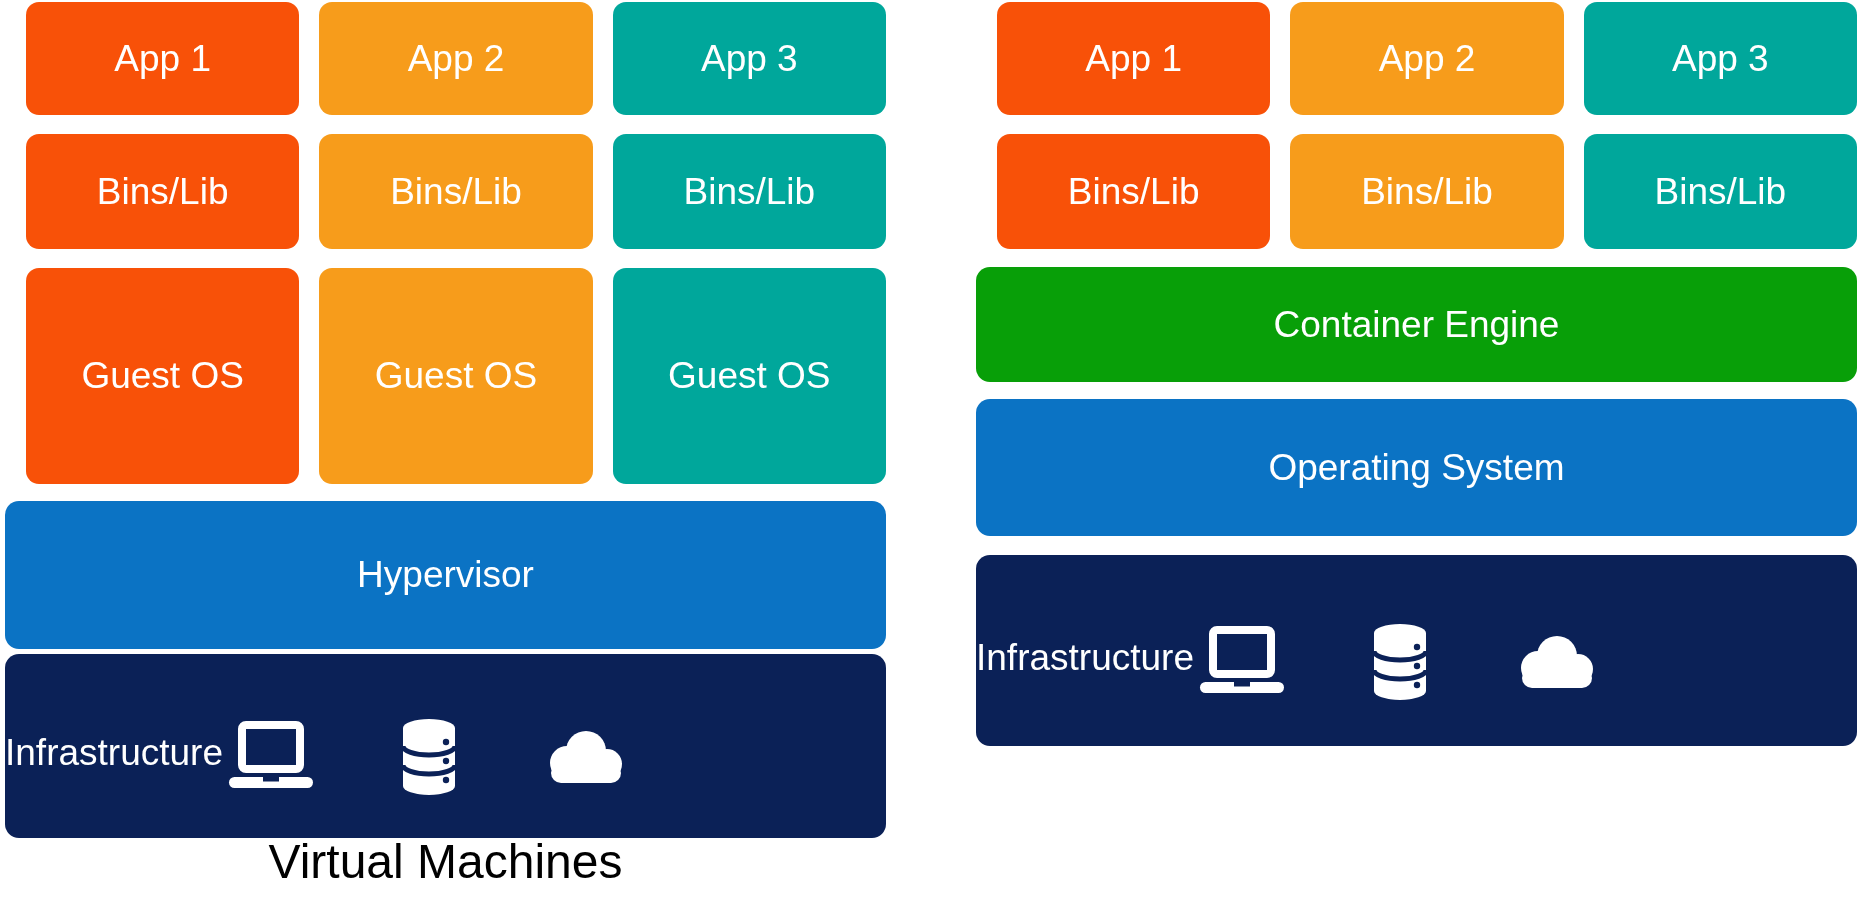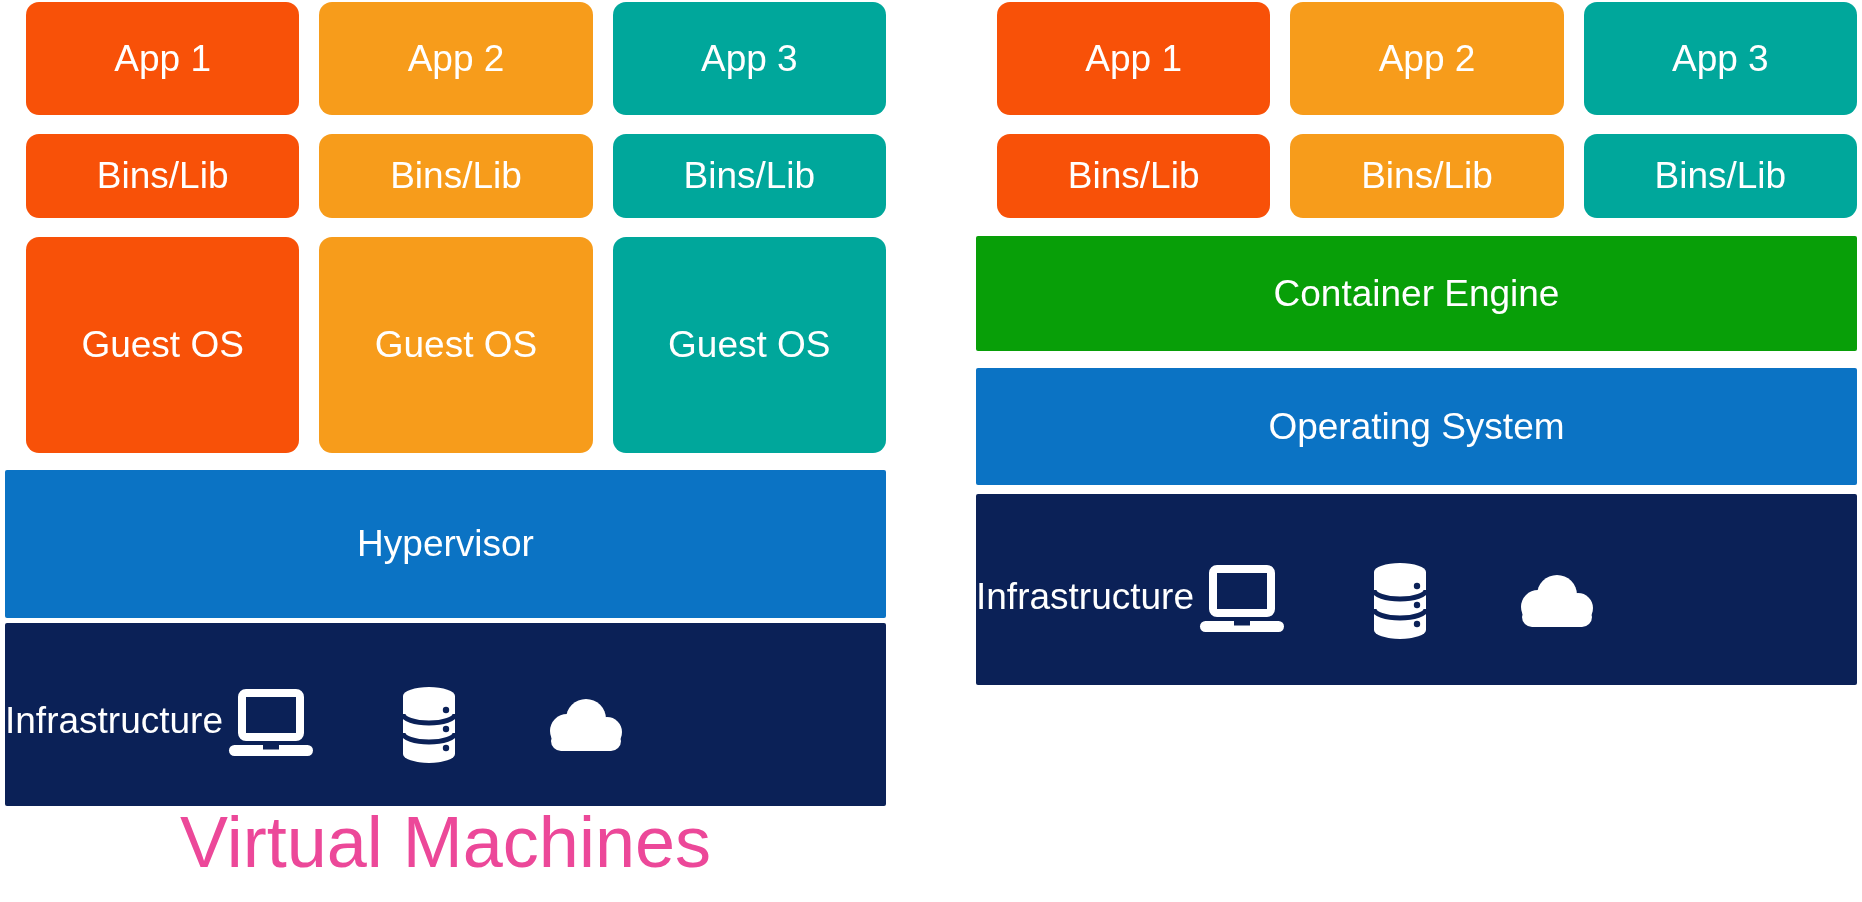--- a/index.html
+++ b/index.html
@@ -25,60 +25,60 @@
 
   .row3 { display: flex; gap: 20px; padding-left: 21px; }
   .cell {
     flex: 1;
     border-radius: 13px;
     display: flex; align-items: center; justify-content: center;
     color: #fff;
     font-size: 37px;
   }
   .cell.app   { height: 113px; }
-  .cell.bins  { height: 84px; }
+  .cell.bins  { height: 115px; }
   .cell.guest { height: 216px; align-items: center; }
 
   .apps-row   { margin-bottom: 19px; }
   .bins-row   { margin-bottom: 19px; }
   .bins-row.rside { margin-bottom: 18px; }
   .guests-row { margin-bottom: 17px; }
 
   .bar {
-    border-radius: 2px;
+    border-radius: 14px;
     color: #fff;
     font-size: 37px;
     display: flex; align-items: center; justify-content: center;
   }
   .bar.hypervisor { height: 150px; margin-bottom: 5px; }
   .bar.engine     { height: 115px; margin-bottom: 17px; }
-  .bar.os         { height: 117px; margin-bottom: 9px; }
+  .bar.os         { height: 137px; margin-bottom: 19px; }
 
   .bar.infra {
     justify-content: flex-start;
     align-items: center;
   }
   .bar.infra.l { height: 186px; }
   .bar.infra.r { height: 191px; }
   .infra-label { margin-top: 14px; line-height: 44px; }
   .icons {
     display: flex;
     align-items: center;
     gap: 80px;
     margin-top: 22px;
   }
   .icons svg { display: block; }
 
   .caption {
     margin-top: auto;
     text-align: center;
-    font-size: 72px;
+    font-size: 48px;
     line-height: 1;
-    color: #ec4899;
-    padding-bottom: 24px;
+    color: #000000;
+    padding-bottom: 16px;
   }
 </style>
 </head>
 <body>
 
 <div class="canvas">
 
   <section class="stack left">
 
     <div class="row3 apps-row">

